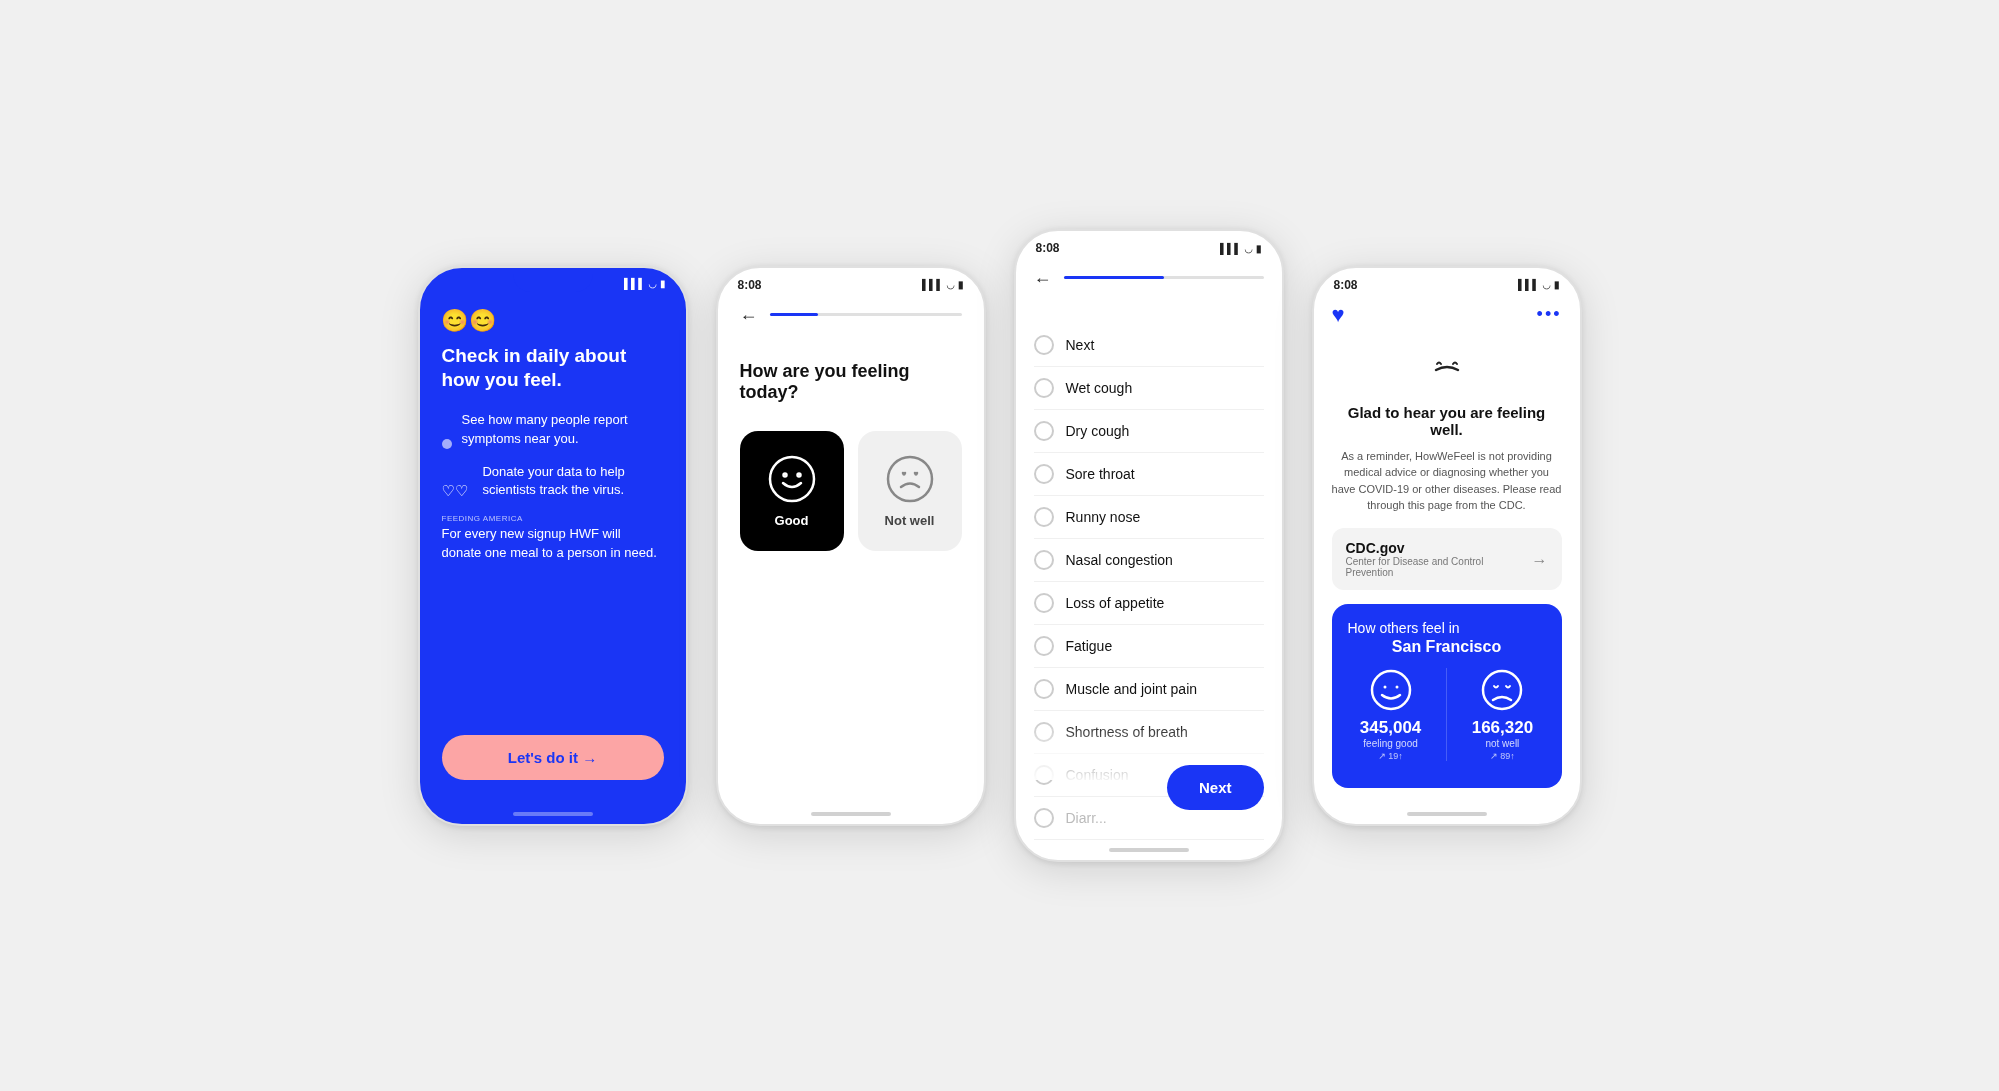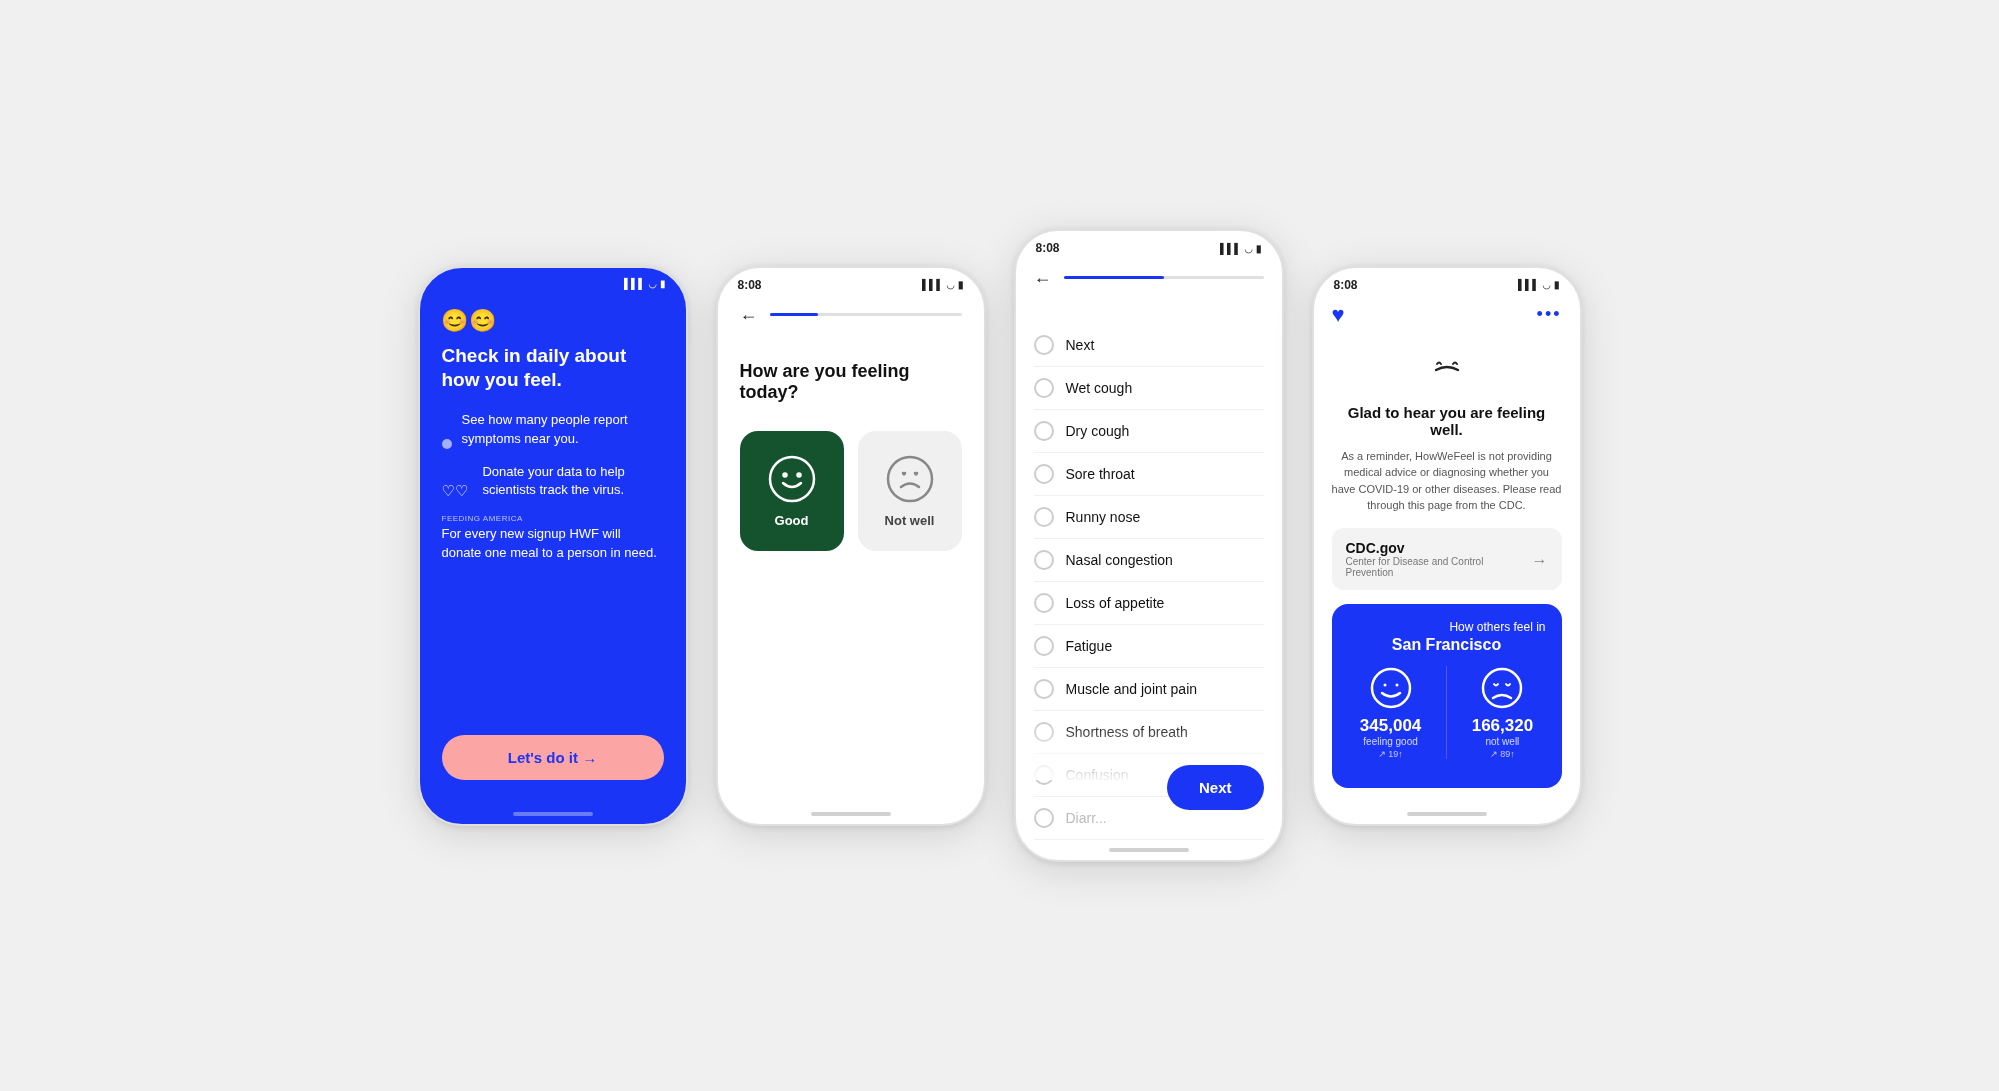--- a/index.html
+++ b/index.html
@@ -206,21 +206,21 @@
       border-radius: 18px;
       display: flex;
       flex-direction: column;
       align-items: center;
       justify-content: center;
       cursor: pointer;
       border: none;
       gap: 8px;
     }
     .mood-card.selected {
-      background: #14532d;
+      background: #000000;
     }
     .mood-card.unselected {
       background: #f0f0f0;
     }
     .mood-face-svg {
       width: 52px; height: 52px;
     }
     .mood-label {
       font-size: 13px;
       font-weight: 600;
@@ -349,23 +349,23 @@
     .cdc-arrow { font-size: 16px; color: #888; }
 
     .community-card {
       background: #1a35f5;
       border-radius: 16px;
       padding: 16px;
       color: #fff;
       flex: 1;
     }
     .community-title {
-      font-size: 12px;
+      font-size: 14px;
       font-weight: 400;
-      text-align: right;
+      text-align: left;
       margin-bottom: 2px;
     }
     .community-city {
       font-size: 16px;
       font-weight: 800;
       text-align: center;
       margin-bottom: 12px;
     }
     .community-stats {
       display: flex;

